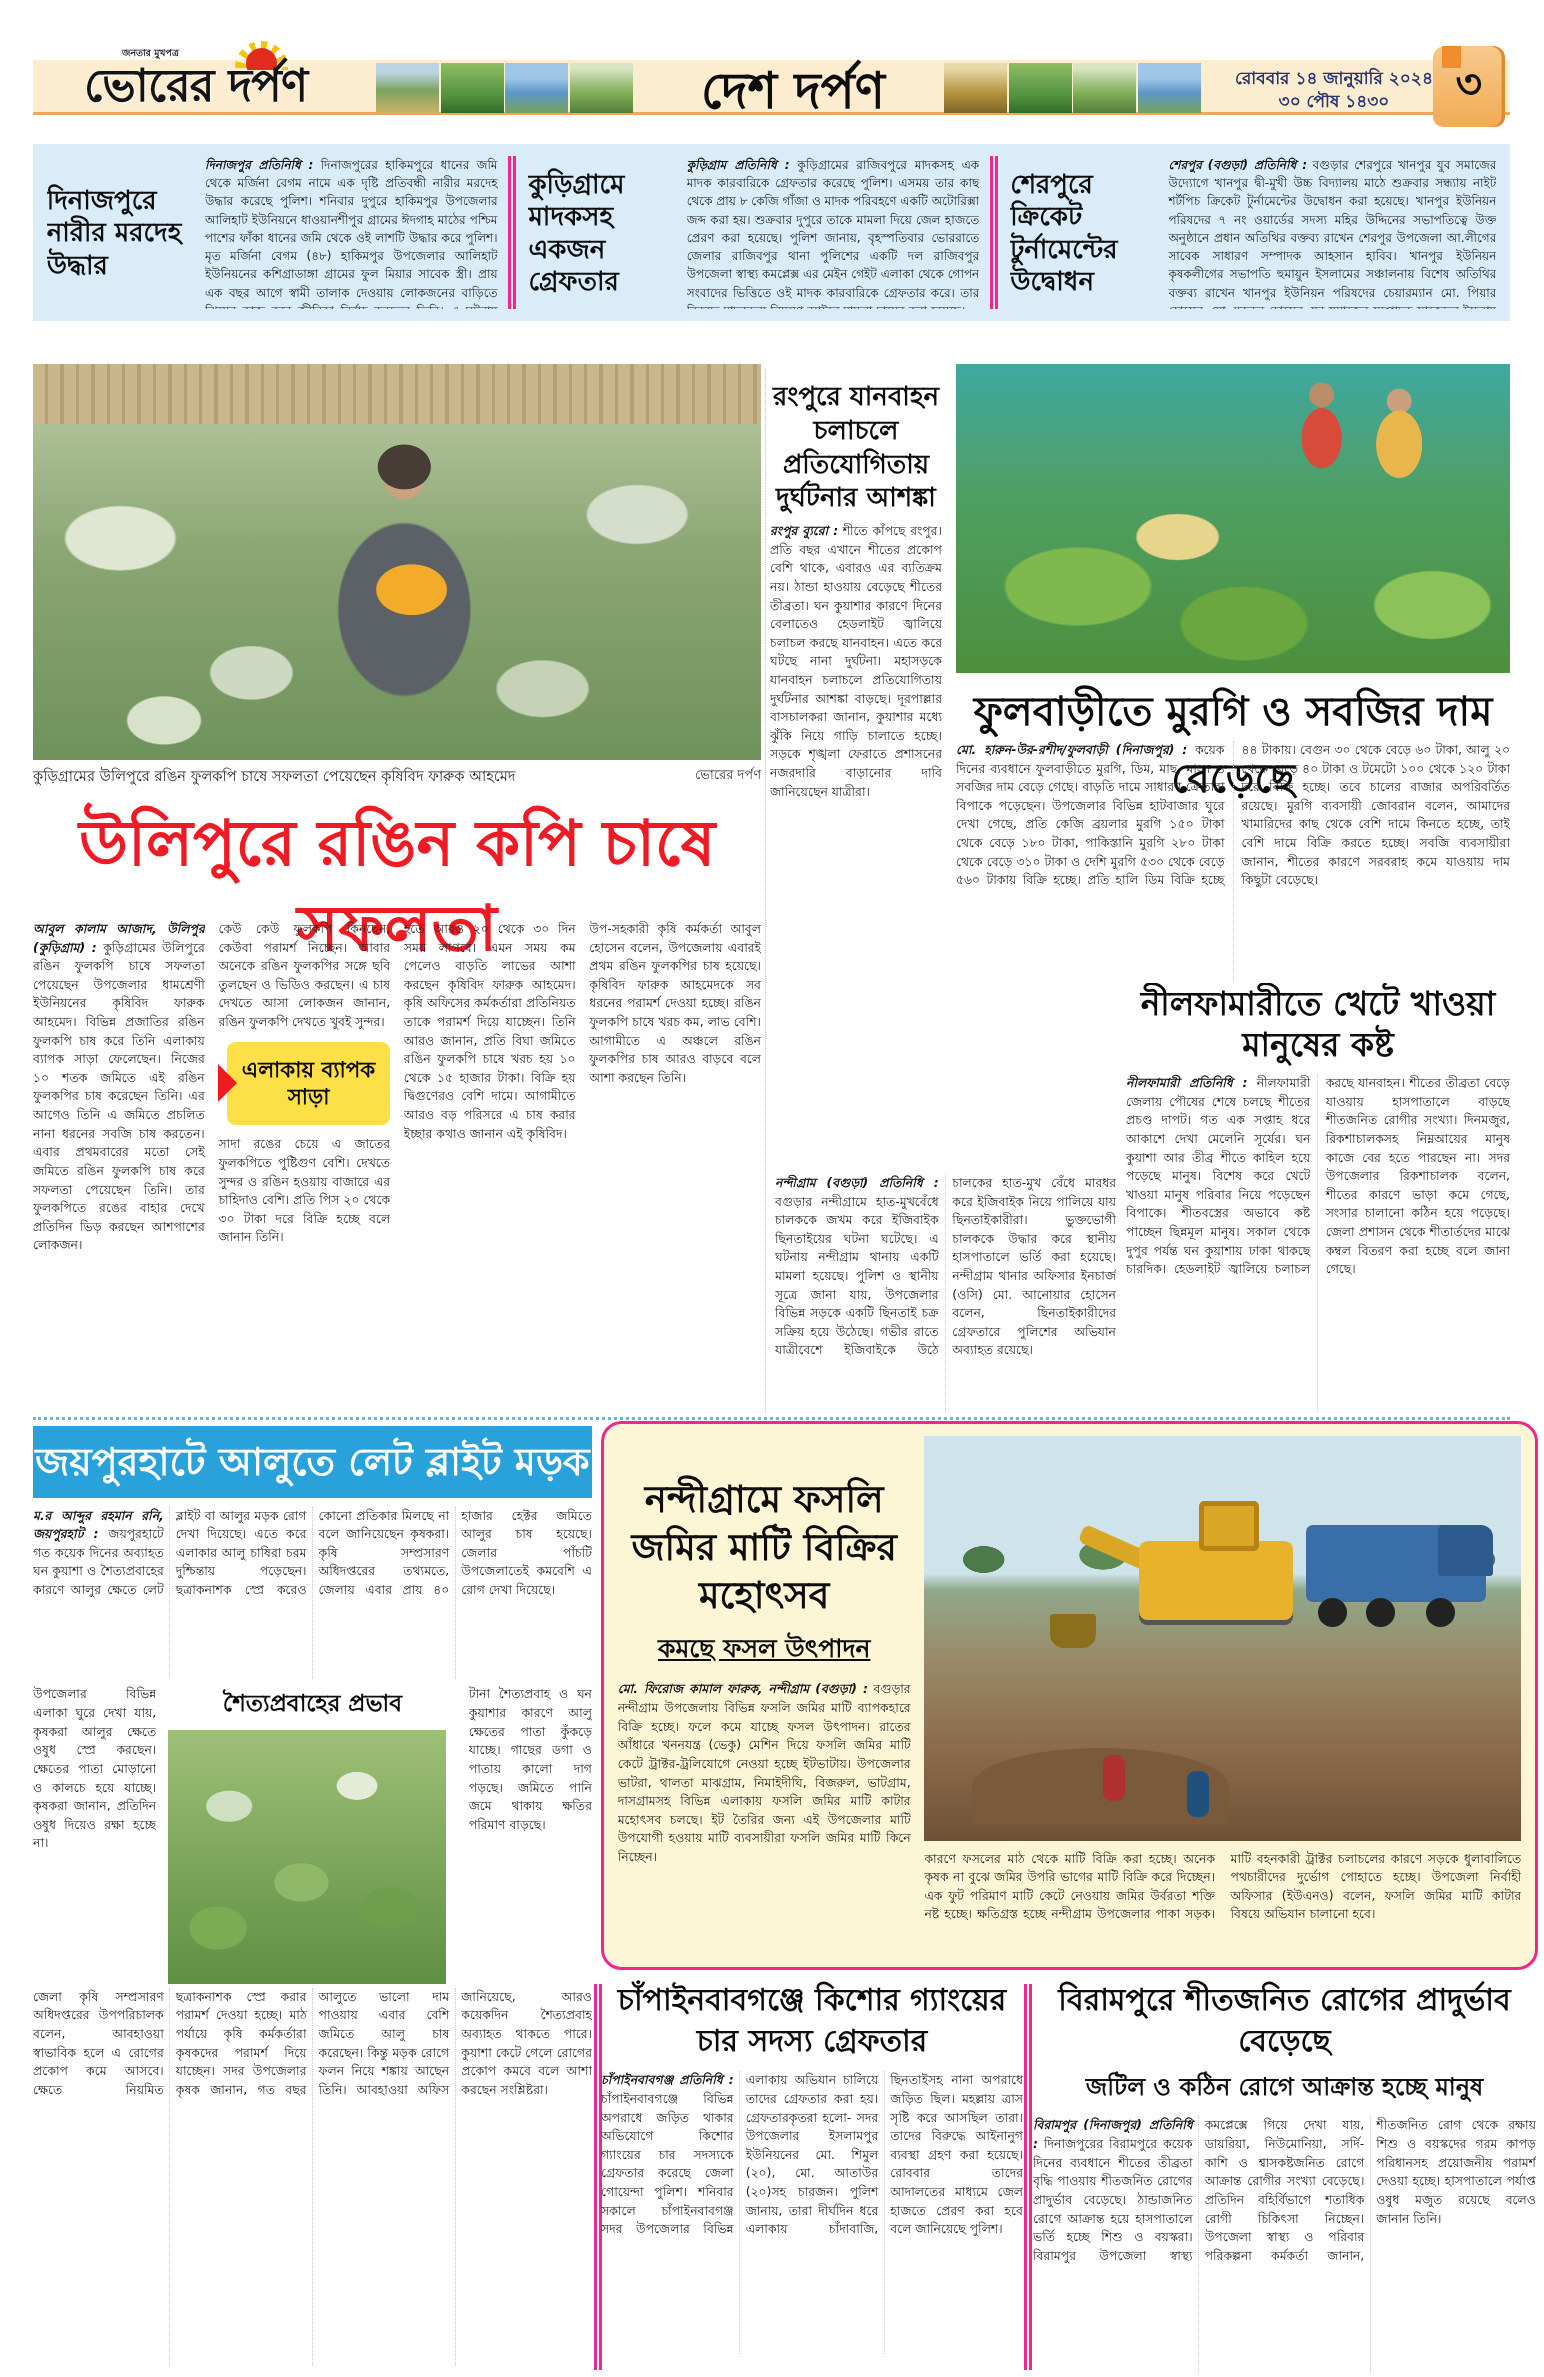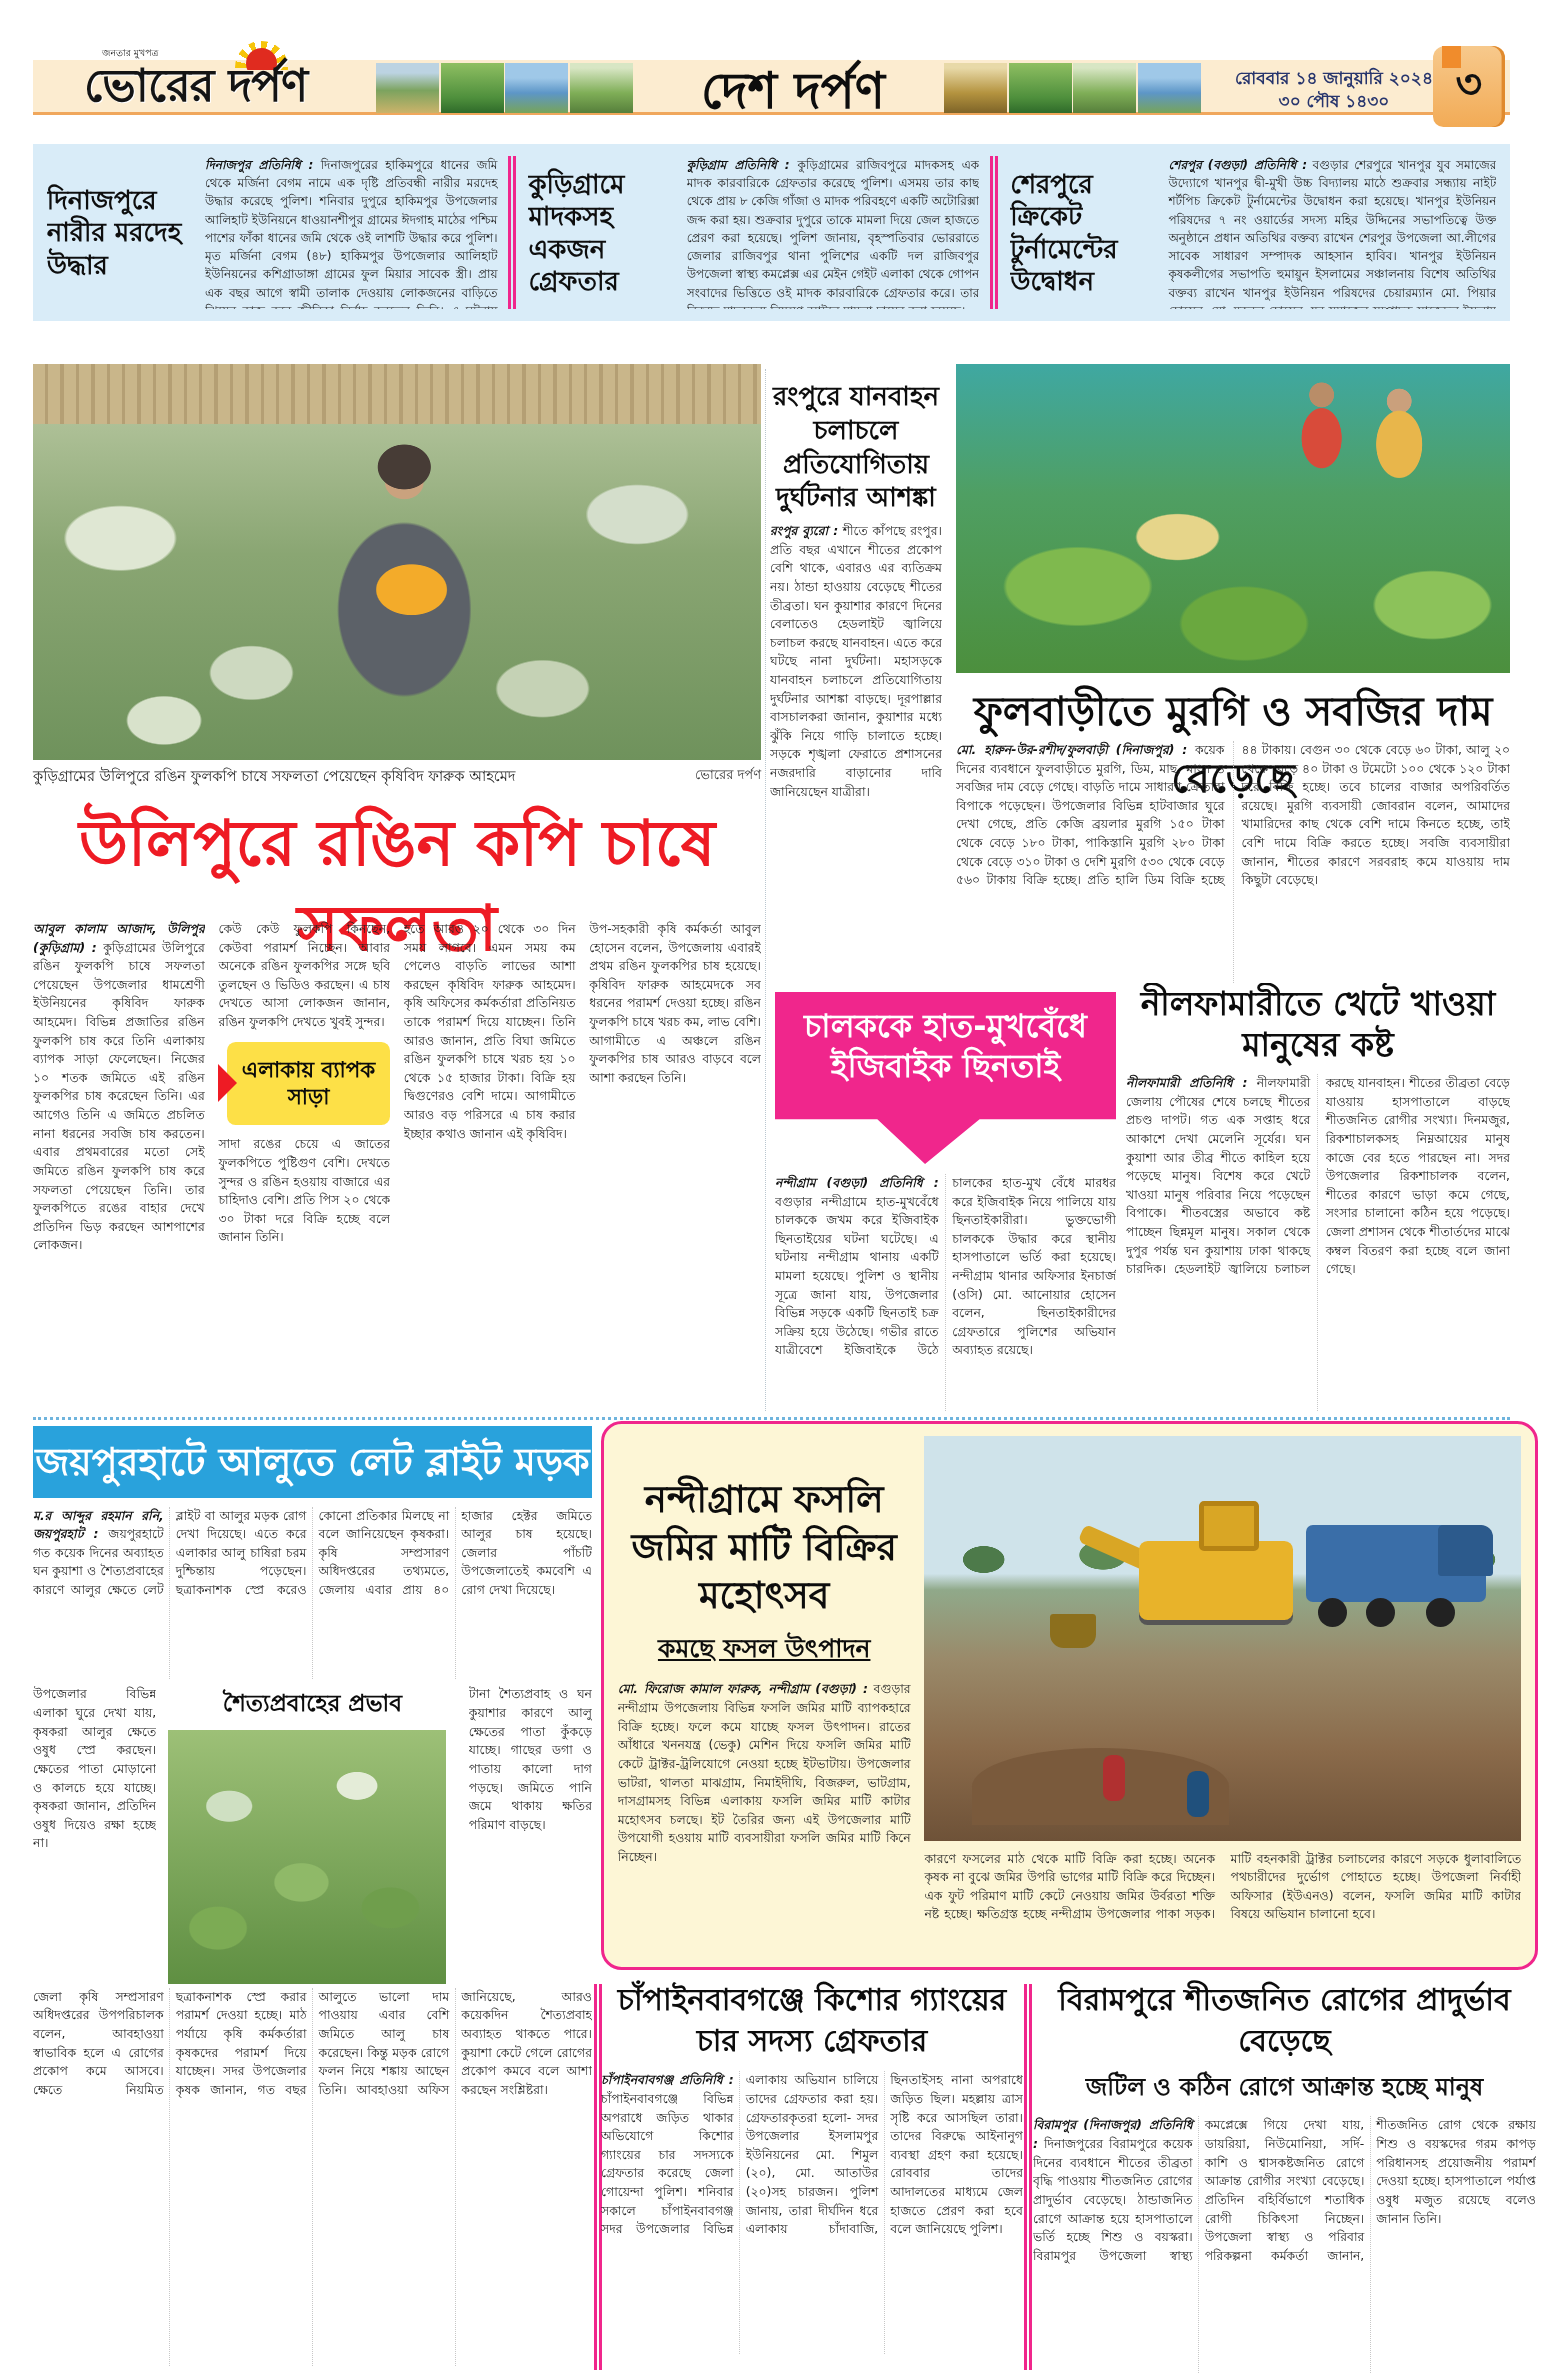--- a/index.html
+++ b/index.html
@@ -4,21 +4,21 @@
 <style>
   * { margin:0; padding:0; box-sizing:border-box; }
   html,body { background:#ffffff; }
   body { font-family:"DejaVu Sans", sans-serif; }
   .page { position:relative; width:1544px; height:2377px; background:#fff; overflow:hidden; }
 
   
   .masthead { position:absolute; left:33px; top:60px; width:1477px; height:55px;
               background:#fcecd0; border-bottom:3.4px solid #f0a75c; }
   .logo-block { position:absolute; left:51px; top:-13.7px; width:283px; }
-  .tagline { font-size:9.4px; font-weight:normal; color:#222; margin-left:18px; }
+  .tagline { font-size:9.4px; font-weight:bold; color:#222; margin-left:38px; }
   .sun { position:absolute; left:151px; top:-5.1px; width:53px; height:29px; overflow:hidden; }
   .sun-rays { position:absolute; left:0; top:0; width:53px; height:53px; border-radius:50%;
               background:repeating-conic-gradient(#f6c40a 0 14deg, transparent 14deg 30deg); }
   .sun-core { position:absolute; left:11px; top:6.9px; width:31px; height:31px; border-radius:50%;
               background:#e02b1f; }
   .logo-text { position:relative; font-size:45px; font-weight:bold; color:#141414; letter-spacing:-0.9px;
                text-shadow:0.9px 0.9px 0 #fff; line-height:1.1; }
   .photo-strip { position:absolute; top:2.6px; height:50px; display:flex; gap:1.7px; overflow:hidden; }
   .strip-left { left:343px; width:257px; }
   .strip-right { left:911px; width:257px; }
@@ -283,26 +283,20 @@
 
   <div class="vrule" style="left:765px; top:369px; height:1042px;"></div>
   <article class="rangpur">
     <h2>রংপুরে যানবাহন চলাচলে প্রতিযোগিতায় দুর্ঘটনার আশঙ্কা</h2>
     <p class="bodytext">
       <span class="byline">রংপুর ব্যুরো :</span>
       <span>শীতে কাঁপছে রংপুর। প্রতি বছর এখানে শীতের প্রকোপ বেশি থাকে, এবারও এর ব্যতিক্রম নয়। ঠান্ডা হাওয়ায় বেড়েছে শীতের তীব্রতা। ঘন কুয়াশার কারণে দিনের বেলাতেও হেডলাইট জ্বালিয়ে চলাচল করছে যানবাহন। এতে করে ঘটছে নানা দুর্ঘটনা। মহাসড়কে যানবাহন চলাচলে প্রতিযোগিতায় দুর্ঘটনার আশঙ্কা বাড়ছে। দূরপাল্লার বাসচালকরা জানান, কুয়াশার মধ্যে ঝুঁকি নিয়ে গাড়ি চালাতে হচ্ছে। সড়কে শৃঙ্খলা ফেরাতে প্রশাসনের নজরদারি বাড়ানোর দাবি জানিয়েছেন যাত্রীরা।</span>
     </p>
   </article>
 
-  <div class="pinkbox">
-    <div class="pinkbox-text">
-      <div>চালককে হাত-মুখবেঁধে</div>
-      <div>ইজিবাইক ছিনতাই</div>
-    </div>
-  </div>
   <div class="ezibike-body bodytext">
     <span class="byline">নন্দীগ্রাম (বগুড়া) প্রতিনিধি :</span>
     <span>বগুড়ার নন্দীগ্রামে হাত-মুখবেঁধে চালককে জখম করে ইজিবাইক ছিনতাইয়ের ঘটনা ঘটেছে। এ ঘটনায় নন্দীগ্রাম থানায় একটি মামলা হয়েছে। পুলিশ ও স্থানীয় সূত্রে জানা যায়, উপজেলার বিভিন্ন সড়কে একটি ছিনতাই চক্র সক্রিয় হয়ে উঠেছে। গভীর রাতে যাত্রীবেশে ইজিবাইকে উঠে চালকের হাত-মুখ বেঁধে মারধর করে ইজিবাইক নিয়ে পালিয়ে যায় ছিনতাইকারীরা। ভুক্তভোগী চালককে উদ্ধার করে স্থানীয় হাসপাতালে ভর্তি করা হয়েছে। নন্দীগ্রাম থানার অফিসার ইনচার্জ (ওসি) মো. আনোয়ার হোসেন বলেন, ছিনতাইকারীদের গ্রেফতারে পুলিশের অভিযান অব্যাহত রয়েছে।</span>
   </div>
 
   <div class="veg-photo"></div>
   <h2 class="veg-headline">ফুলবাড়ীতে মুরগি ও সবজির দাম বেড়েছে</h2>
   <div class="fulbari-body bodytext">
     <span class="byline">মো. হারুন-উর-রশীদ/ফুলবাড়ী (দিনাজপুর) :</span>
     <span>কয়েক দিনের ব্যবধানে ফুলবাড়ীতে মুরগি, ডিম, মাছ, মাংস ও সবজির দাম বেড়ে গেছে। বাড়তি দামে সাধারণ ক্রেতারা বিপাকে পড়েছেন। উপজেলার বিভিন্ন হাটবাজার ঘুরে দেখা গেছে, প্রতি কেজি ব্রয়লার মুরগি ১৫০ টাকা থেকে বেড়ে ১৮০ টাকা, পাকিস্তানি মুরগি ২৮০ টাকা থেকে বেড়ে ৩১০ টাকা ও দেশি মুরগি ৫৩০ থেকে বেড়ে ৫৬০ টাকায় বিক্রি হচ্ছে। প্রতি হালি ডিম বিক্রি হচ্ছে ৪৪ টাকায়। বেগুন ৩০ থেকে বেড়ে ৬০ টাকা, আলু ২০ থেকে বেড়ে ৪০ টাকা ও টমেটো ১০০ থেকে ১২০ টাকা দরে বিক্রি হচ্ছে। তবে চালের বাজার অপরিবর্তিত রয়েছে। মুরগি ব্যবসায়ী জোবরান বলেন, আমাদের খামারিদের কাছ থেকে বেশি দামে কিনতে হচ্ছে, তাই বেশি দামে বিক্রি করতে হচ্ছে। সবজি ব্যবসায়ীরা জানান, শীতের কারণে সরবরাহ কমে যাওয়ায় দাম কিছুটা বেড়েছে।</span>

